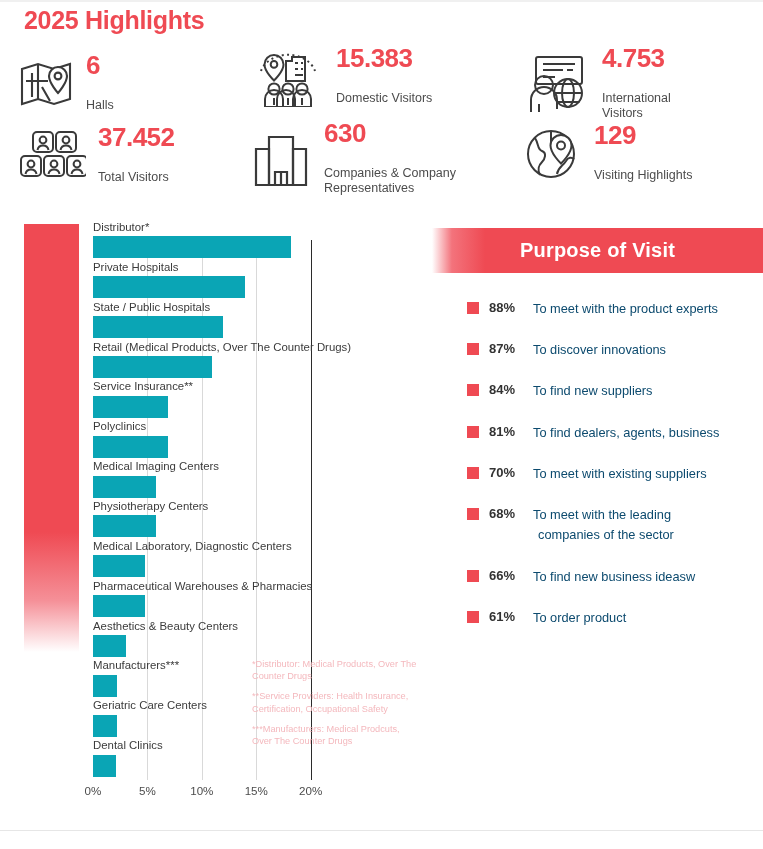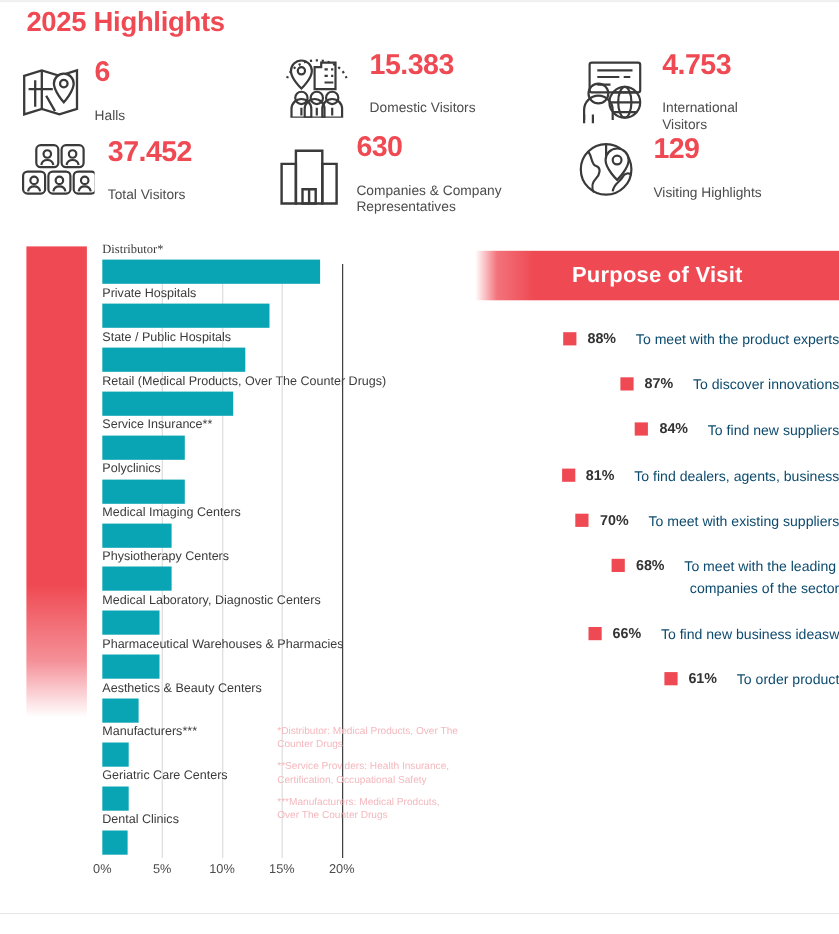--- a/index.html
+++ b/index.html
@@ -79,21 +79,21 @@
 
   
   #purpose-panel { position: absolute; left: 432px; top: 228px; width: 331px; }
   #purpose-header {
     height: 45px;
     background: linear-gradient(to right, #ffffff 0%, #f3737c 6%, #ef4a53 16%, #ef4a53 100%);
     display: flex; align-items: center; justify-content: center;
   }
   #purpose-title { color: #fff; font-size: 20px; font-weight: bold; letter-spacing: 0.2px; }
   #purpose-list { margin-top: 26px; padding-left: 35px; }
-  .purpose-item { display: flex; align-items: flex-start; margin-bottom: 21px; justify-content: flex-end; }
+  .purpose-item { display: flex; align-items: flex-start; margin-bottom: 21px; }
   .purpose-swatch {
     flex: 0 0 auto; width: 12px; height: 12px; background: #ef4a53; margin-top: 3px;
   }
   .purpose-pct {
     flex: 0 0 auto; width: 44px; margin-left: 10px;
     font-size: 13px; font-weight: bold; color: #333; line-height: 1.35;
   }
   .purpose-text {
     font-size: 12.8px; color: #0c4a6e; line-height: 1.58; max-width: 215px;
   }
@@ -249,21 +249,21 @@
     <div id="sectoral-banner-label">Sectoral Distribution of Visitors</div>
   </div>
 
   <div id="bar-chart">
     <div id="plot-area">
 
     <div class="gridline" style="left: 54.4186px;"></div>
         <div class="gridline" style="left: 108.837px;"></div>
         <div class="gridline" style="left: 163.256px;"></div>
         <div class="gridline axis-end" style="left: 217.674px;"></div>
-        <div class="bar-row" style="top: 0px; font-family: Liberation Serif, serif;">
+        <div class="bar-row" style="top: 0px;">
           <div class="bar-label">Distributor*</div>
           <div class="bar" style="width: 198.084px; background: rgb(10, 165, 181);"></div>
         </div>
         <div class="bar-row" style="top: 39.8571px;">
           <div class="bar-label">Private Hospitals</div>
           <div class="bar" style="width: 152.372px; background: rgb(10, 165, 181);"></div>
         </div>
         <div class="bar-row" style="top: 79.7143px;">
           <div class="bar-label">State / Public Hospitals</div>
           <div class="bar" style="width: 129.516px; background: rgb(10, 165, 181);"></div>

